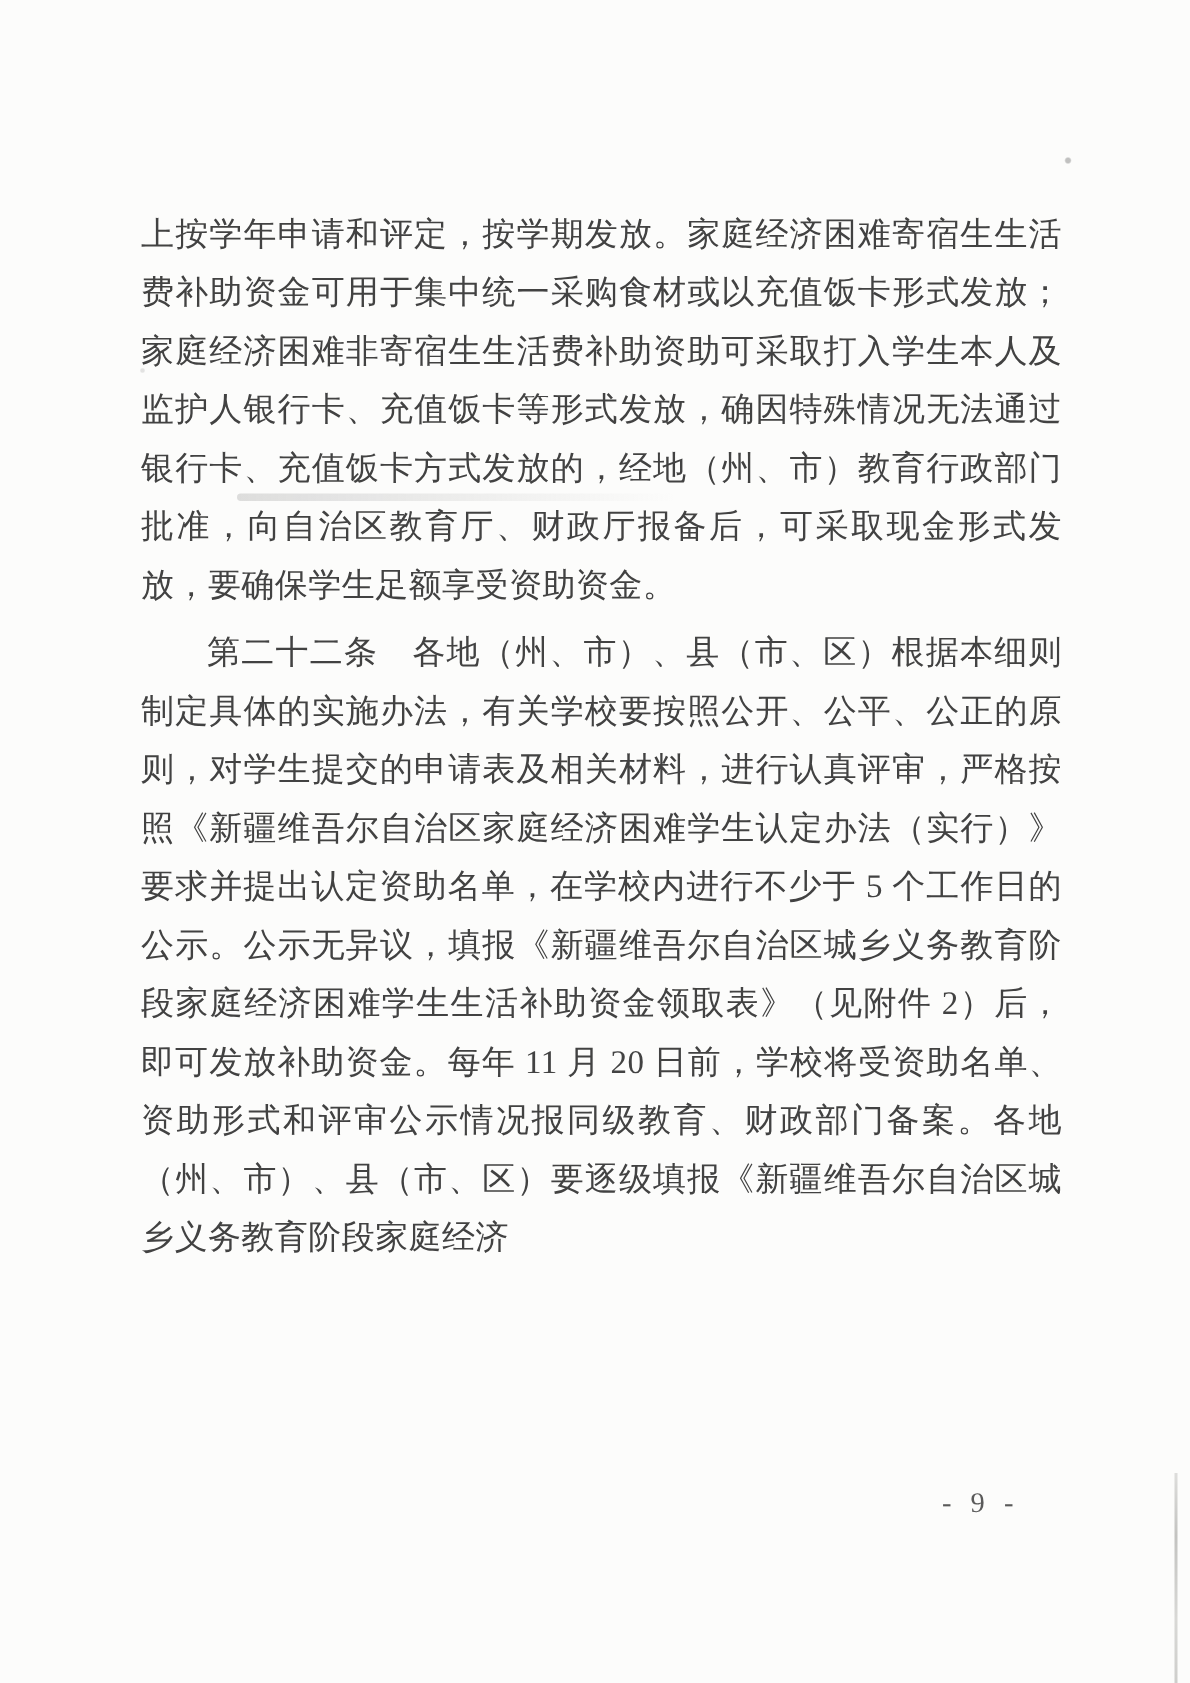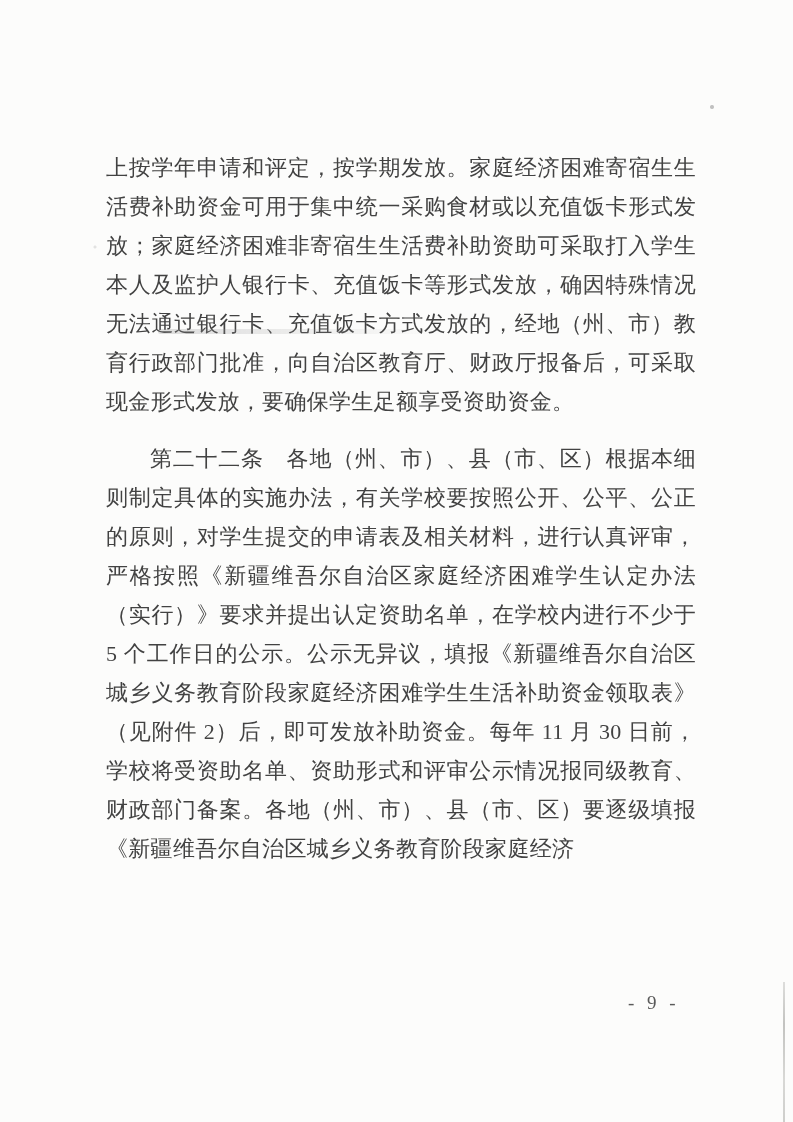--- a/index.html
+++ b/index.html
@@ -28,21 +28,21 @@
     top: 130px;
     width: 626px;
     color: #424242;
     font-size: 22px;
     line-height: 39px;
     text-align: justify;
     text-justify: inter-ideograph;
     letter-spacing: 0.3px;
   }
   .para {
-    margin: 18px;
+    margin: 6px;
     padding: 0;
   }
   .para.indent {
     text-indent: 2em;
   }
   .page-number {
     position: absolute;
     left: 628px;
     top: 992px;
     font-size: 19px;
@@ -71,21 +71,21 @@
     filter: blur(0.4px);
   }
 </style>
 </head>
 <body>
 
 <div class="page">
 
   <div class="text-block">
     <p class="para">上按学年申请和评定，按学期发放。家庭经济困难寄宿生生活费补助资金可用于集中统一采购食材或以充值饭卡形式发放；家庭经济困难非寄宿生生活费补助资助可采取打入学生本人及监护人银行卡、充值饭卡等形式发放，确因特殊情况无法通过银行卡、充值饭卡方式发放的，经地（州、市）教育行政部门批准，向自治区教育厅、财政厅报备后，可采取现金形式发放，要确保学生足额享受资助资金。</p>
-    <p class="para indent">第二十二条　各地（州、市）、县（市、区）根据本细则制定具体的实施办法，有关学校要按照公开、公平、公正的原则，对学生提交的申请表及相关材料，进行认真评审，严格按照《新疆维吾尔自治区家庭经济困难学生认定办法（实行）》要求并提出认定资助名单，在学校内进行不少于 5 个工作日的公示。公示无异议，填报《新疆维吾尔自治区城乡义务教育阶段家庭经济困难学生生活补助资金领取表》（见附件 2）后，即可发放补助资金。每年 11 月 30 日前，学校将受资助名单、资助形式和评审公示情况报同级教育、财政部门备案。各地（州、市）、县（市、区）要逐级填报《新疆维吾尔自治区城乡义务教育阶段家庭经济</p>
+    <p class="para indent">第二十二条　各地（州、市）、县（市、区）根据本细则制定具体的实施办法，有关学校要按照公开、公平、公正的原则，对学生提交的申请表及相关材料，进行认真评审，严格按照《新疆维吾尔自治区家庭经济困难学生认定办法（实行）》要求并提出认定资助名单，在学校内进行不少于 5 个工作日的公示。公示无异议，填报《新疆维吾尔自治区城乡义务教育阶段家庭经济困难学生生活补助资金领取表》（见附件 2）后，即可发放补助资金。每年 11 月 20 日前，学校将受资助名单、资助形式和评审公示情况报同级教育、财政部门备案。各地（州、市）、县（市、区）要逐级填报《新疆维吾尔自治区城乡义务教育阶段家庭经济</p>
   </div>
 
   <div class="page-number">- 9 -</div>
 
   <div class="scan-line"></div>
   <div class="smudge"></div>
 
 </div>
 
 </body></html>

